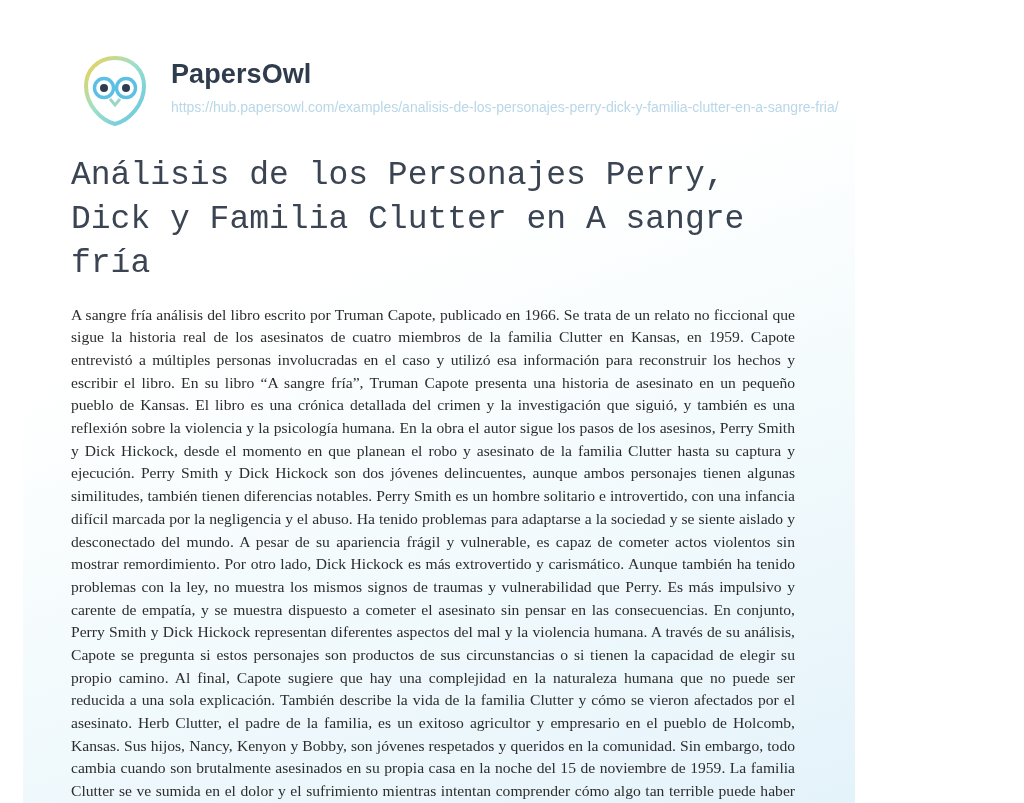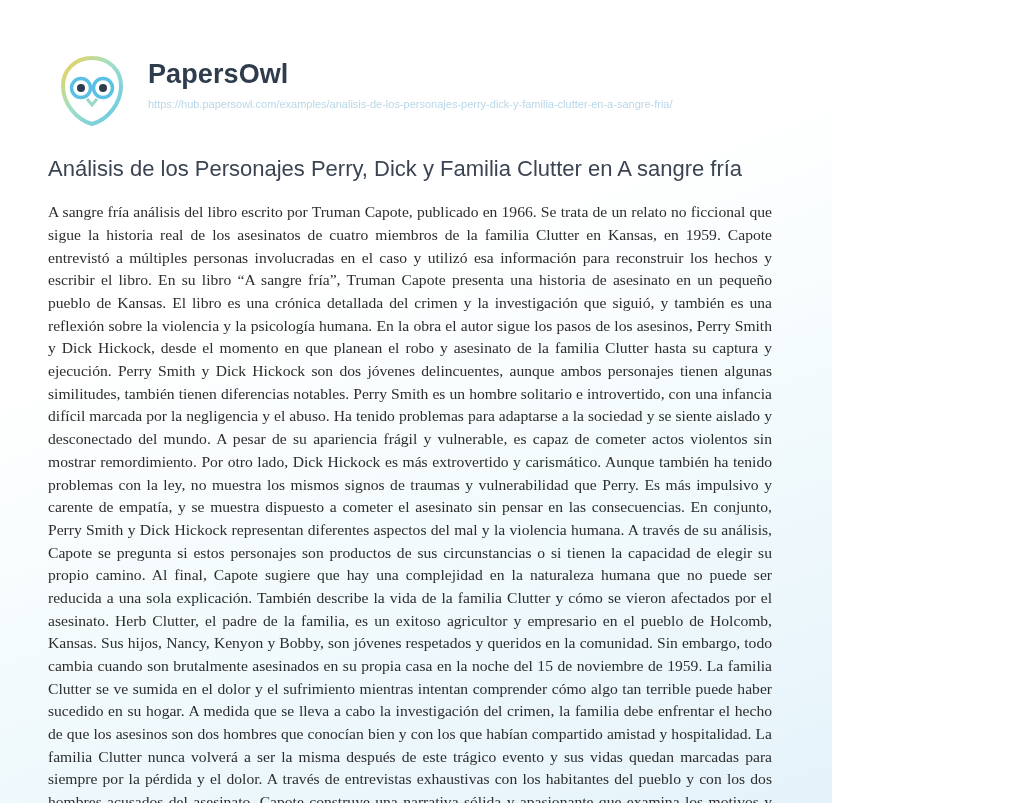--- a/index.html
+++ b/index.html
@@ -12,20 +12,21 @@
     background: #ffffff;
     font-family: "Liberation Sans", sans-serif;
     overflow: hidden;
   }
   .page {
     position: relative;
     width: 832px;
     height: 803px;
     background: linear-gradient(160deg, #ffffff 0%, #ffffff 35%, #f4fbfd 60%, #eaf6fb 85%, #e4f2fa 100%);
     box-sizing: border-box;
+    margin-left: 23px;
   }
 
   
   .header {
     display: flex;
     align-items: flex-start;
     padding: 52px 0 0 54px;
   }
   .logo {
     width: 76px;
@@ -41,39 +42,40 @@
   }
   .brand-name {
     font-size: 27px;
     font-weight: bold;
     color: #2f3c4d;
     letter-spacing: 0.1px;
     line-height: 1.1;
   }
   .brand-url {
     margin-top: 7px;
-    font-size: 11px;
+    font-size: 14px;
     color: #b9d7e8;
     line-height: 1.45;
     max-width: 800px;
     word-break: break-word;
     text-align: center;
   }
 
   
   .article {
     padding: 26px 60px 0 48px;
   }
   .article-title {
-    font-size: 22px;
+    font-size: 33px;
     color: #3b4452;
     line-height: 1.33;
     font-weight: normal;
     margin: 0 0 18px 0;
     max-width: 700px;
+    font-family: Liberation Mono, monospace;
   }
   .article-body {
     font-family: Liberation Serif, serif;
     font-size: 15.6px;
     line-height: 1.455;
     color: #2d2d2d;
     text-align: justify;
     margin: 0;
     max-width: 930px;
   }

